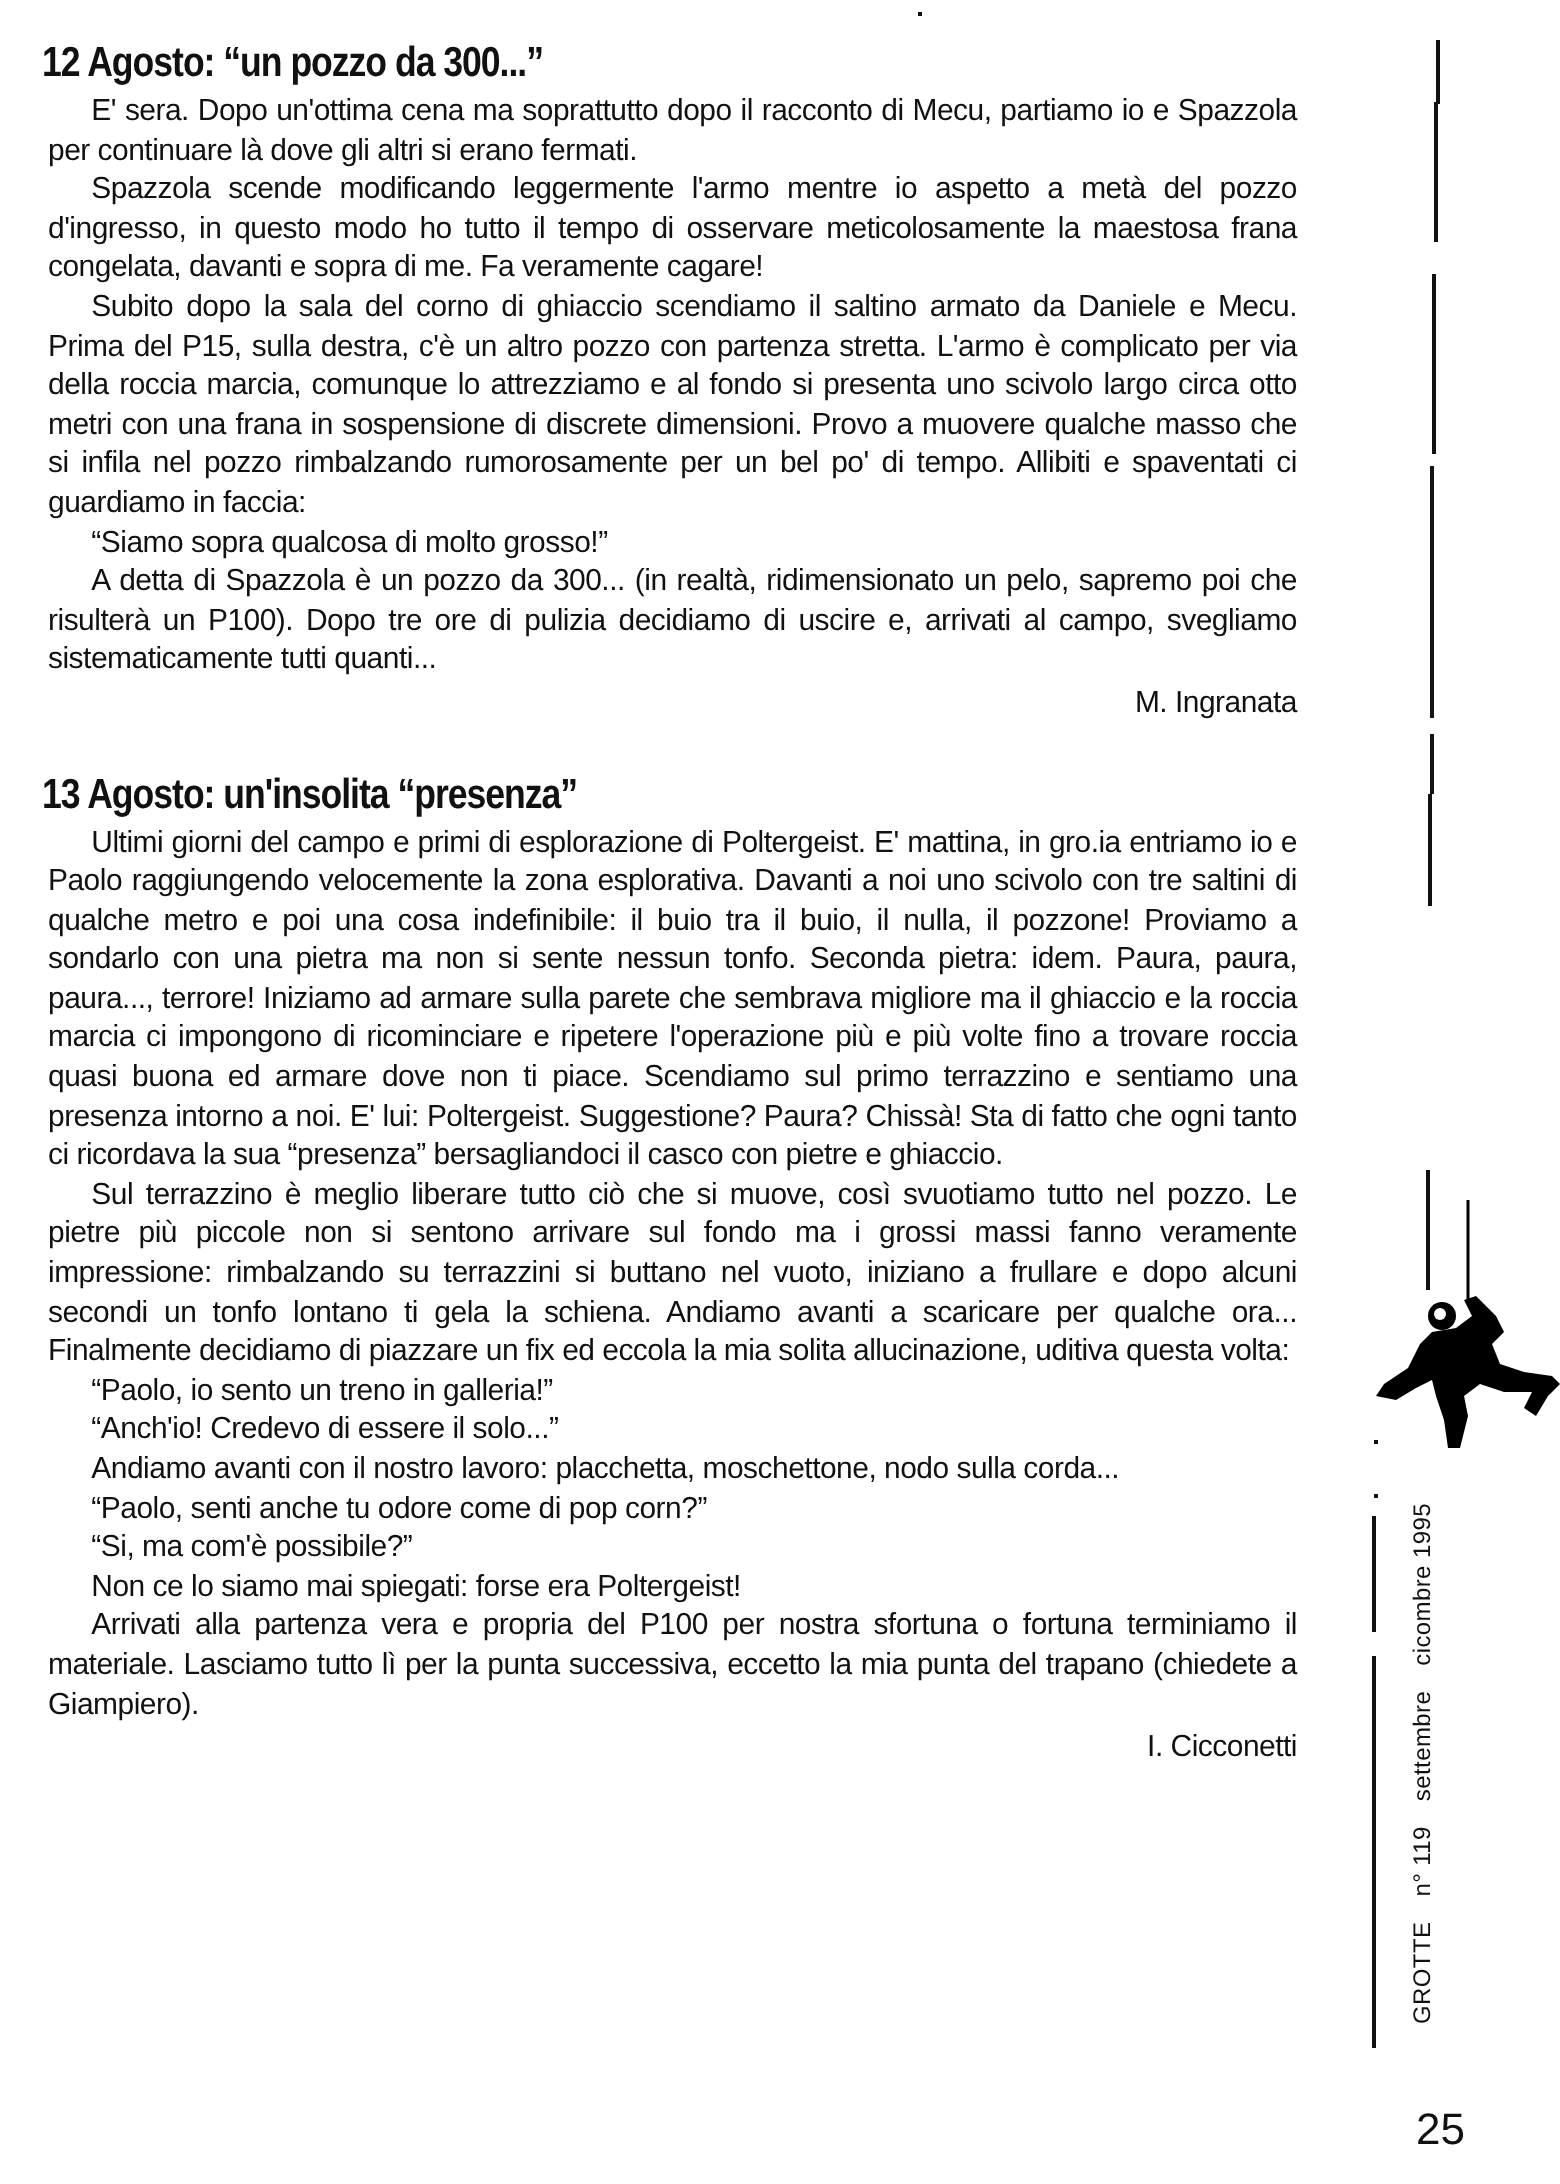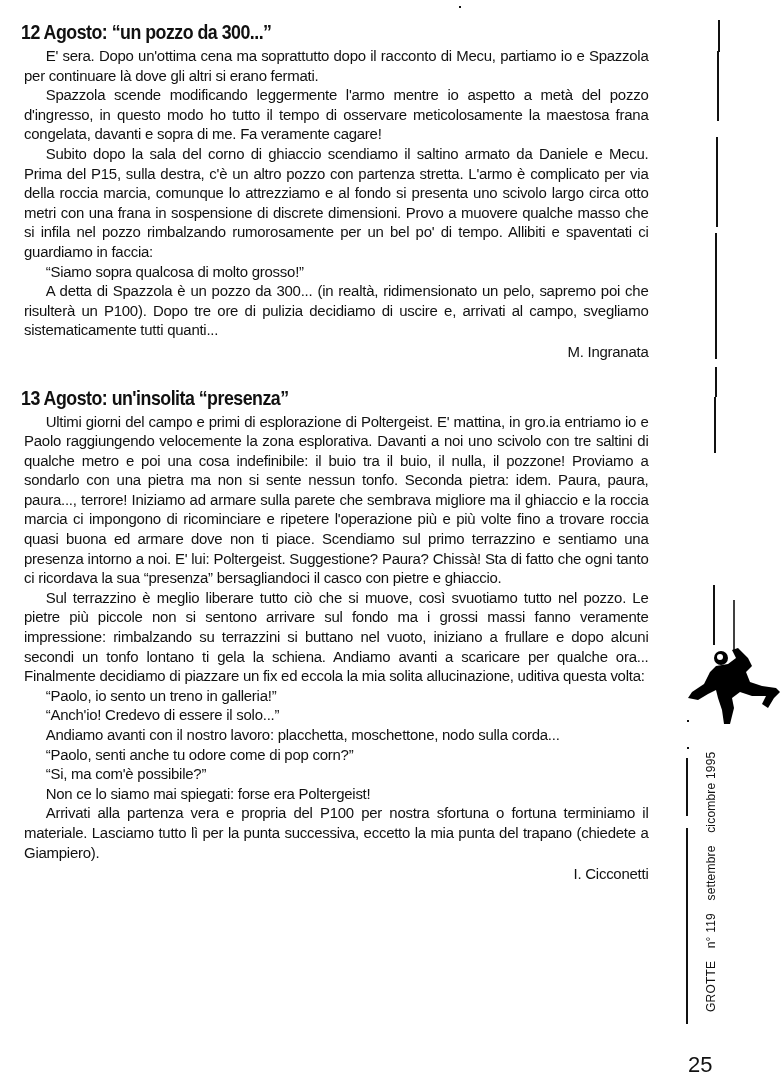--- a/index.html
+++ b/index.html
@@ -25,21 +25,21 @@
   .sec2 { margin-top: 22px; }
   .vline { position: absolute; width: 1.6px; background: #111; }
   .side-text {
     position: absolute; left: 704px; top: 1012px;
     transform: rotate(-90deg); transform-origin: left top;
     font-family: "Liberation Sans", sans-serif; font-size: 12px;
     white-space: nowrap; letter-spacing: 0.2px; color: #111;
   }
   .side-text span { margin-right: 9px; }
   .page-number {
-    position: absolute; left: 688px; top: 1052px;
+    position: absolute; left: 708px; top: 1052px;
     font-family: "Liberation Sans", sans-serif; font-size: 22px; color: #111;
   }
   .climber { position: absolute; left: 680px; top: 600px; width: 100px; height: 130px; }
   .dot { position: absolute; width: 2px; height: 2px; background: #111; }
 </style>
 </head>
 <body>
 
 <div class="page">
 

